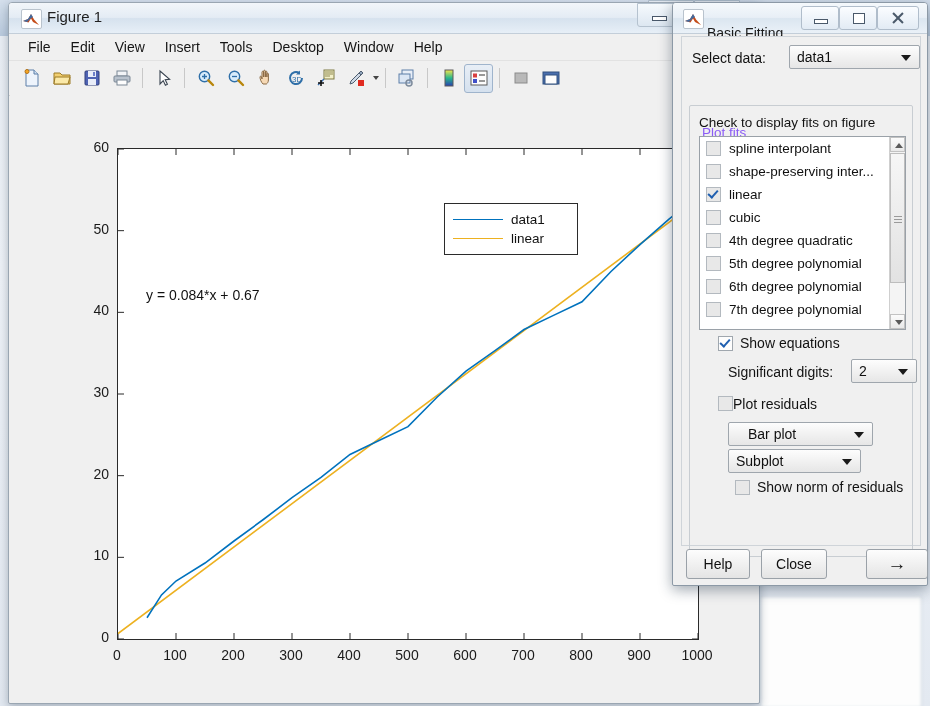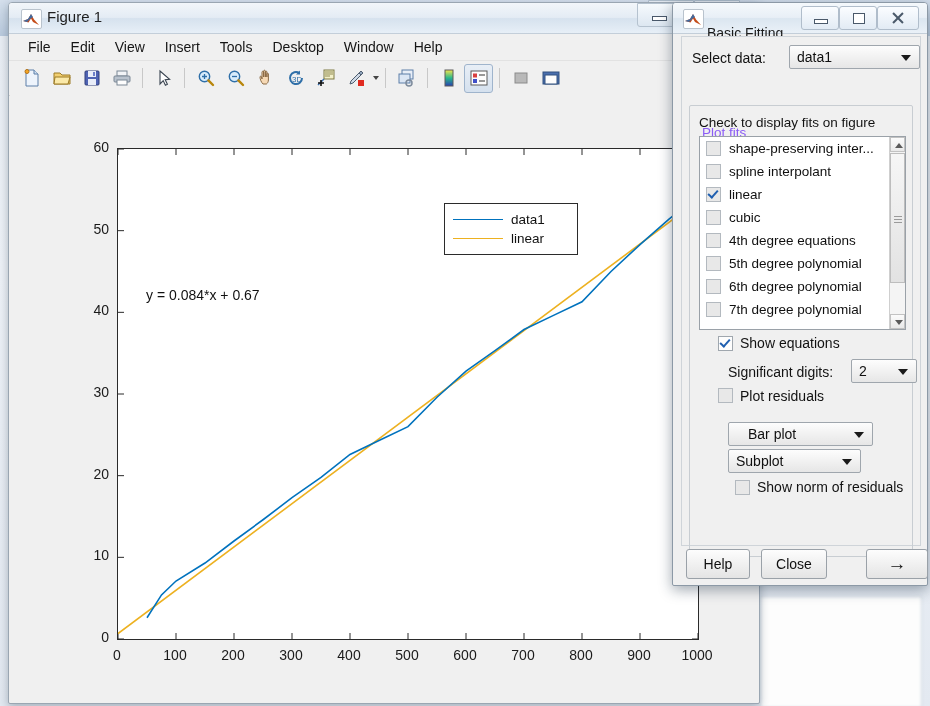--- a/index.html
+++ b/index.html
@@ -412,37 +412,37 @@
 
     <div class="grp" style="left:7px;top:68px;width:222px;height:450px;">
       <span class="grp-title">Plot fits</span>
 
       <span class="bf-label" style="position:absolute;left:9px;top:9px;font-size:13.5px;">Check to display fits on figure</span>
 
       <div id="fitlist" style="left:9px;top:30px;width:205px;height:192px;">
         <div id="fitrows">
             <div class="fitrow">
               <span class="chk dim"></span>
+              <span class="lbl">spline interpolant</span>
+            </div>
+            <div class="fitrow">
+              <span class="chk dim"></span>
               <span class="lbl">shape-preserving inter...</span>
-            </div>
-            <div class="fitrow">
-              <span class="chk dim"></span>
-              <span class="lbl">spline interpolant</span>
             </div>
             <div class="fitrow">
               <span class="chk dim on"></span>
               <span class="lbl">linear</span>
             </div>
             <div class="fitrow">
               <span class="chk dim"></span>
               <span class="lbl">cubic</span>
             </div>
             <div class="fitrow">
               <span class="chk dim"></span>
-              <span class="lbl">4th degree equations</span>
+              <span class="lbl">4th degree quadratic</span>
             </div>
             <div class="fitrow">
               <span class="chk dim"></span>
               <span class="lbl">5th degree polynomial</span>
             </div>
             <div class="fitrow">
               <span class="chk dim"></span>
               <span class="lbl">6th degree polynomial</span>
             </div>
             <div class="fitrow">
@@ -469,21 +469,21 @@
         <span class="chk on"></span>
         <span class="bf-label">Show equations</span>
       </div>
 
       <span class="bf-label" style="position:absolute;left:38px;top:258px;">Significant digits:</span>
       <div class="combo" style="position:absolute;left:161px;top:253px;width:57px;">
         <span>2</span>
         <span class="arr"></span>
       </div>
 
-      <div style="position:absolute;left:28px;top:282px;display:flex;align-items:flex-start;gap:7px;">
+      <div style="position:absolute;left:28px;top:290px;display:flex;align-items:flex-start;gap:0;">
         <span class="chk dim"></span>
         <span class="bf-label">Plot residuals</span>
       </div>
 
       <div class="combo" style="position:absolute;left:38px;top:316px;width:124px;padding-left:19px;">
         <span>Bar plot</span>
         <span class="arr"></span>
       </div>
       <div class="combo" style="position:absolute;left:38px;top:343px;width:124px;">
         <span>Subplot</span>

